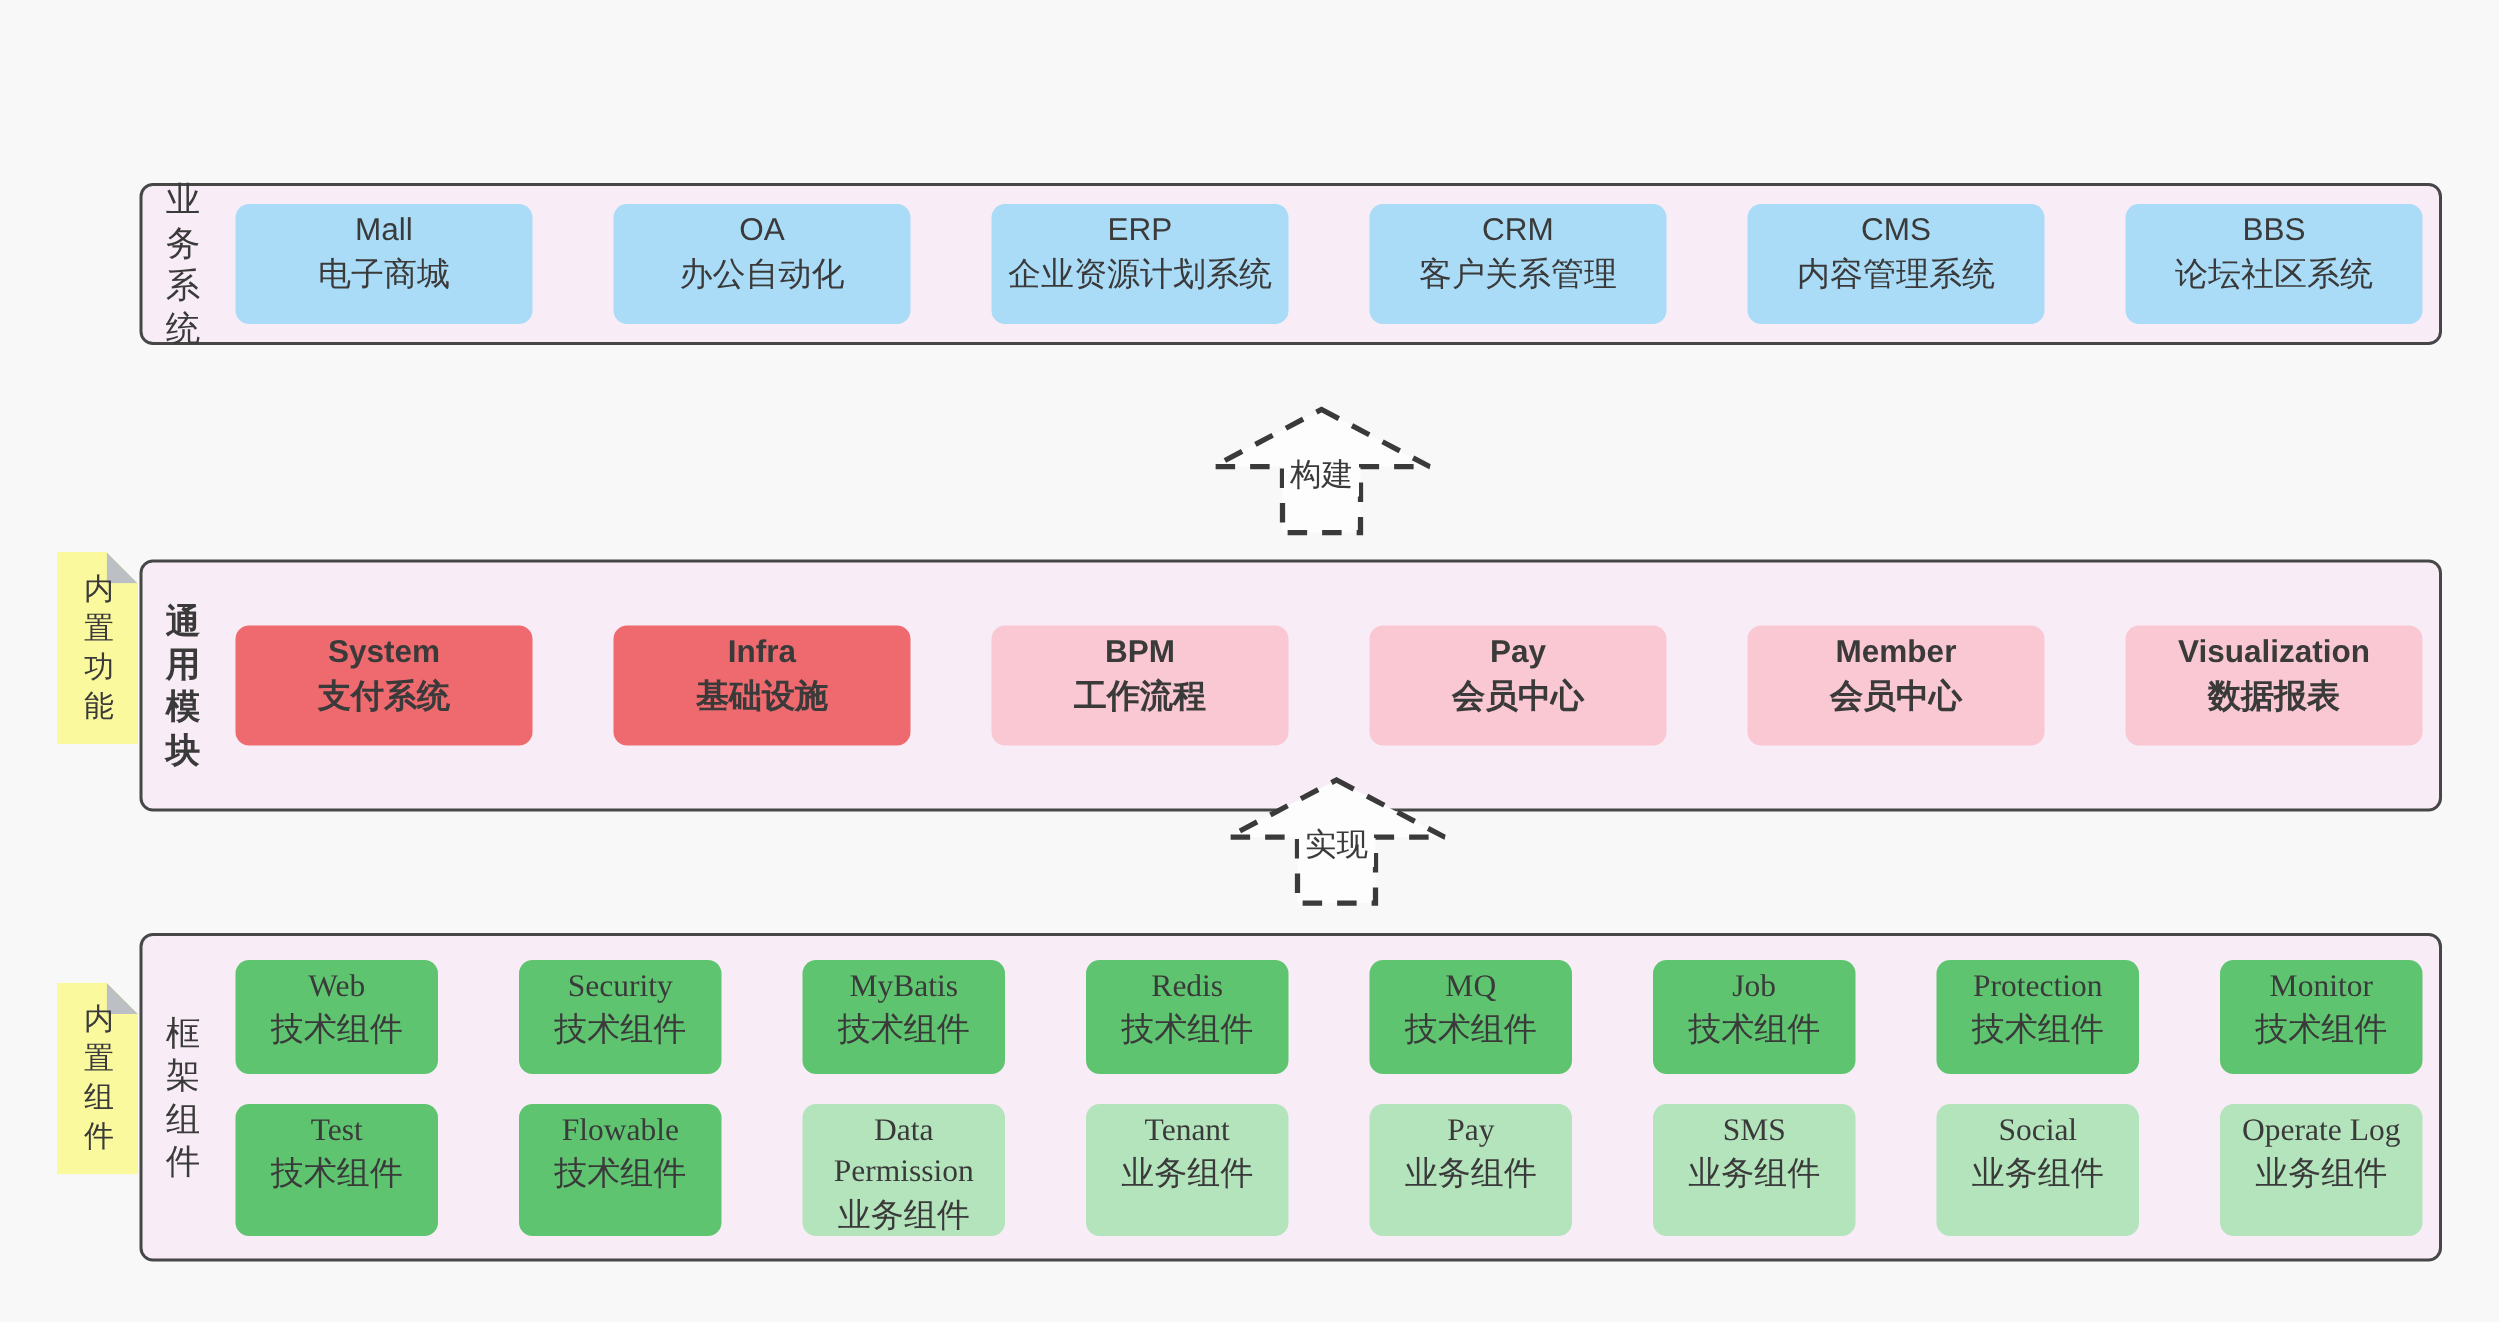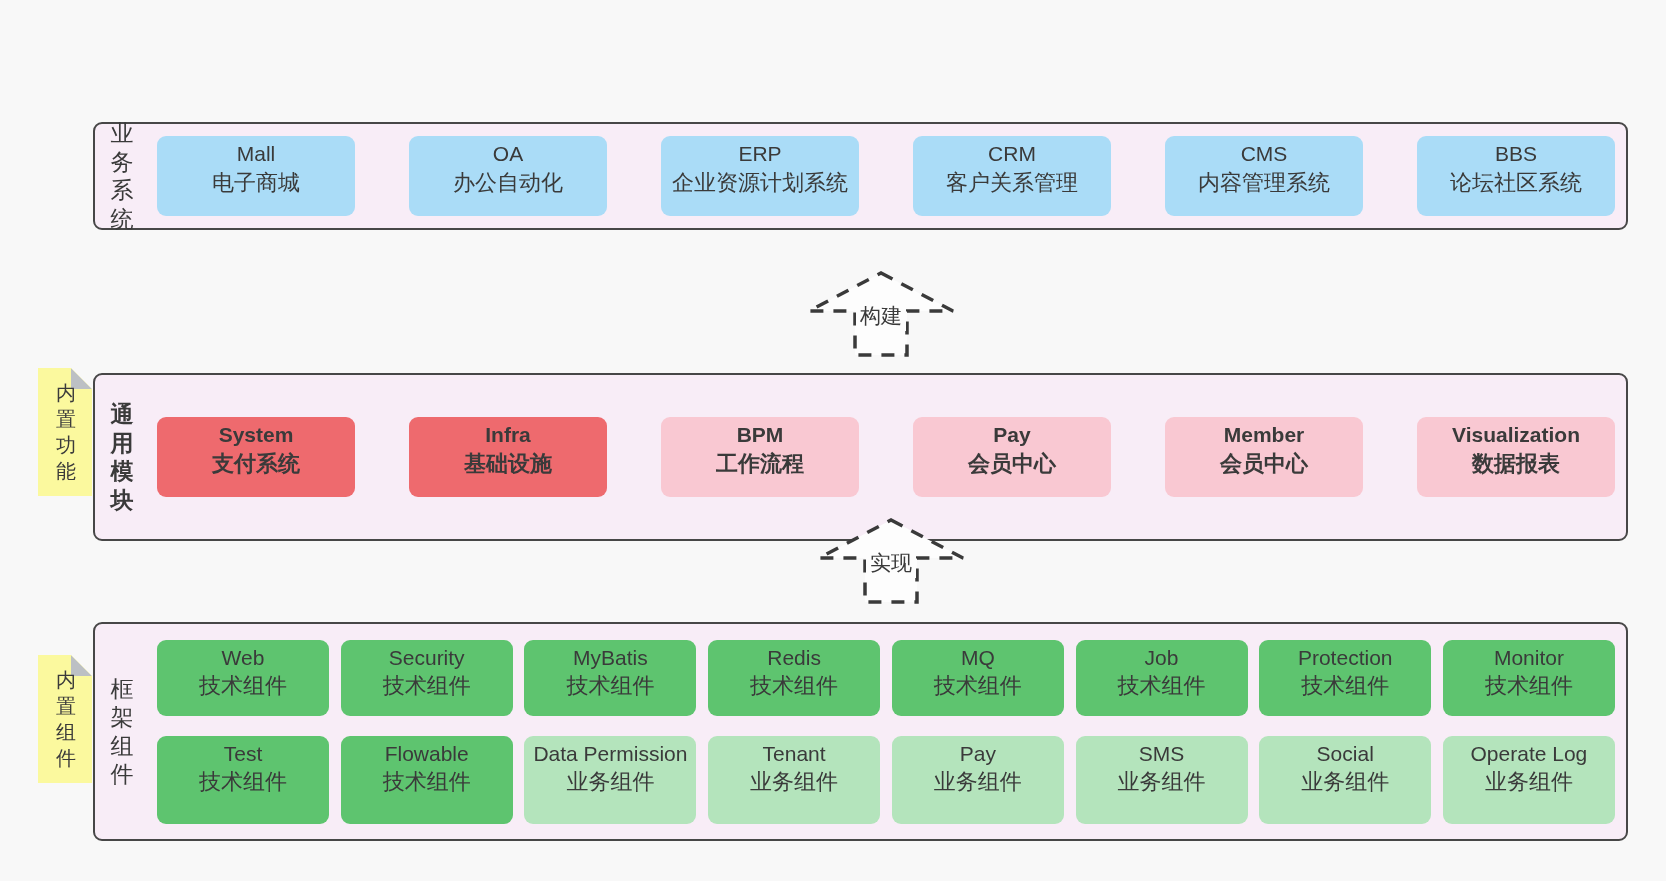--- a/index.html
+++ b/index.html
@@ -28,21 +28,21 @@
     position:absolute; left:62px; right:11px; top:0; bottom:0;
     display:flex; flex-direction:column; justify-content:center; gap:20px;
   }
   .row { display:flex; justify-content:space-between; }
   .box {
     box-sizing:border-box; border-radius:9px;
     display:flex; flex-direction:column; justify-content:flex-start; align-items:center;
     text-align:center; font-size:21px; line-height:1.33; padding:4px 8px;
   }
   .row6 .box { width:198px; height:80px; }
-  .row8 .box { width:172px; }
+  .row8 .box { width:135px;font-family:Liberation Serif, serif; }
   .row8.r1 .box { height:76px; }
   .row8.r2 .box { height:88px; }
   .box .zh { font-size:22px; }
   .blue       { background: var(--c-blue, #aadcf7); }
   .red        { background: var(--c-red, #ee6a6e); }
   .pink       { background: var(--c-pink, #f9c8d2); }
   .green      { background: var(--c-green, #5ec46f); }
   .lightgreen { background: var(--c-light-green, #b4e4bc); }
 
   .note {

